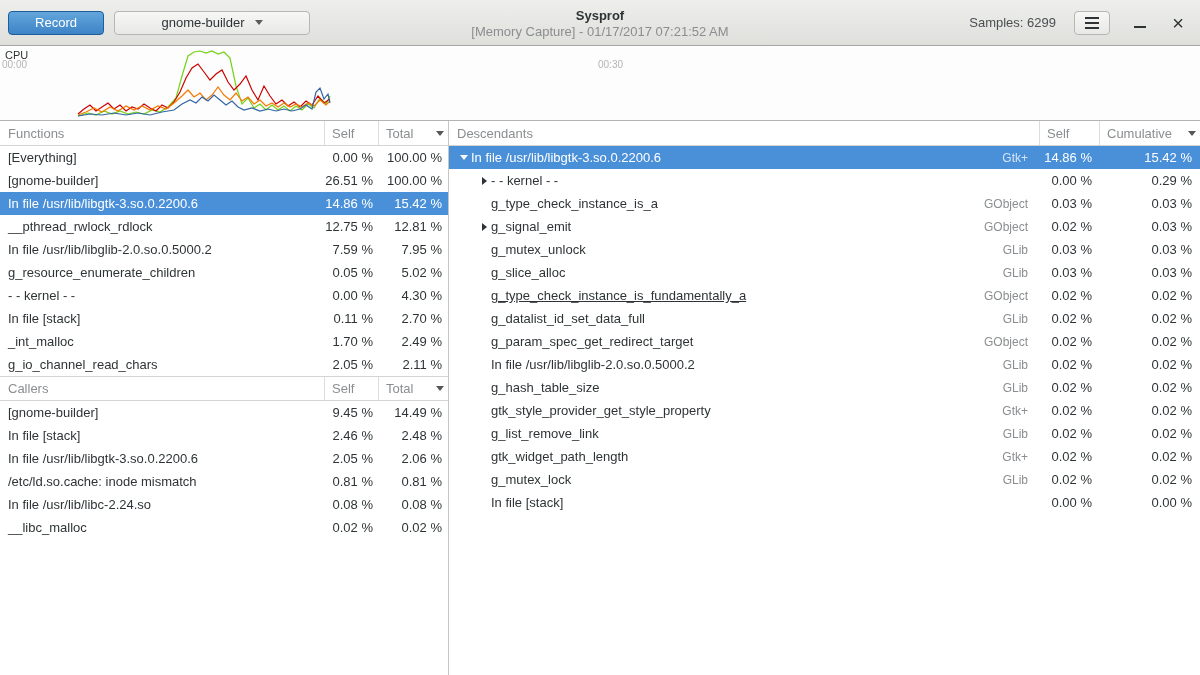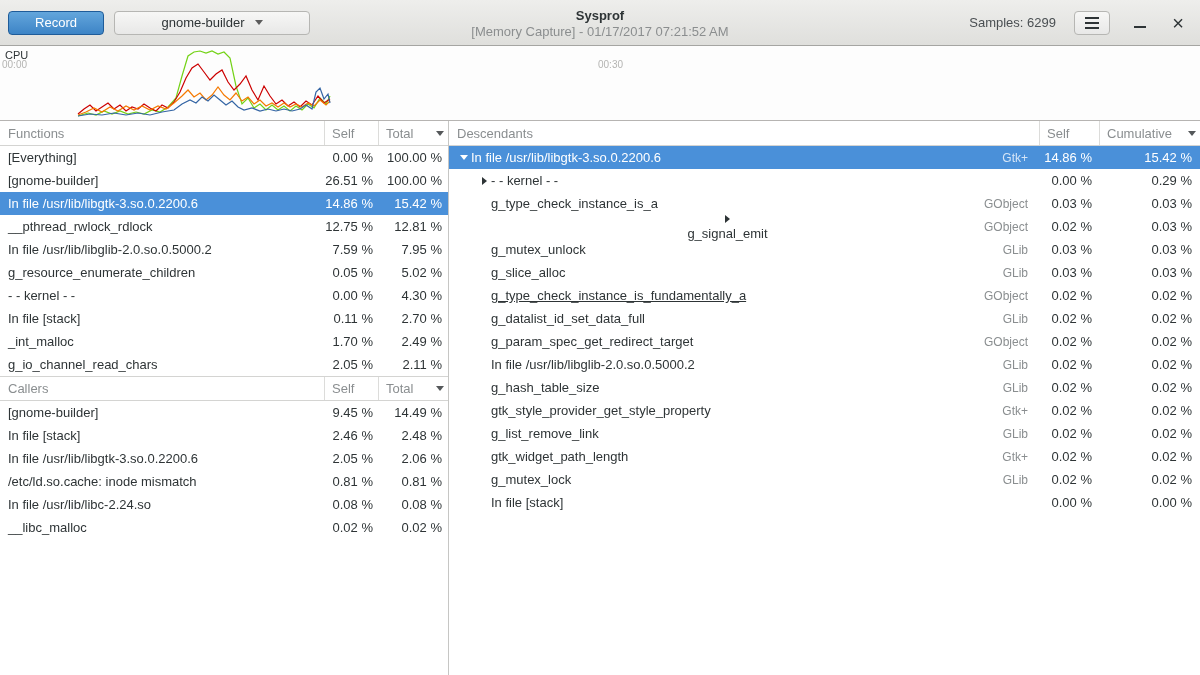--- a/index.html
+++ b/index.html
@@ -255,21 +255,21 @@
           <div class="trow drow">
             <span class="dnamecell" style="padding-left: 28px;">
               <span class="exp none"></span>
               <span class="dname">g_type_check_instance_is_a</span>
             </span>
             <span class="ccat">GObject</span>
             <span class="cself2">0.03 %</span>
             <span class="ccum">0.03 %</span>
           </div>
           <div class="trow drow">
-            <span class="dnamecell" style="padding-left: 28px; flex-direction: column;">
+            <span class="dnamecell" style="padding-left: 28px;">
               <span class="exp collapsed"></span>
               <span class="dname">g_signal_emit</span>
             </span>
             <span class="ccat">GObject</span>
             <span class="cself2">0.02 %</span>
             <span class="ccum">0.03 %</span>
           </div>
           <div class="trow drow">
             <span class="dnamecell" style="padding-left: 28px;">
               <span class="exp none"></span>

